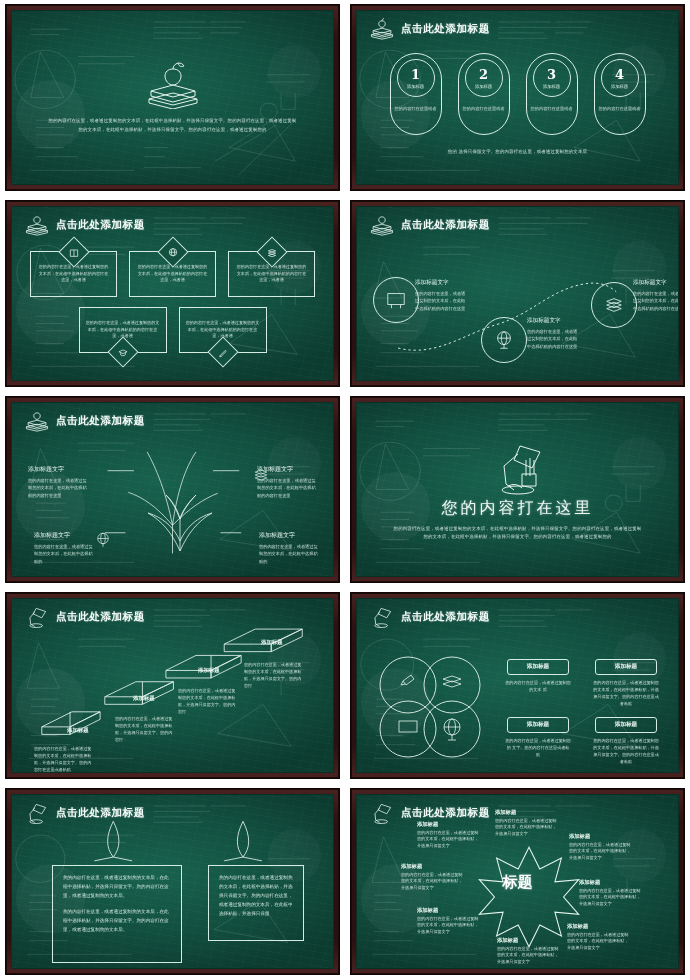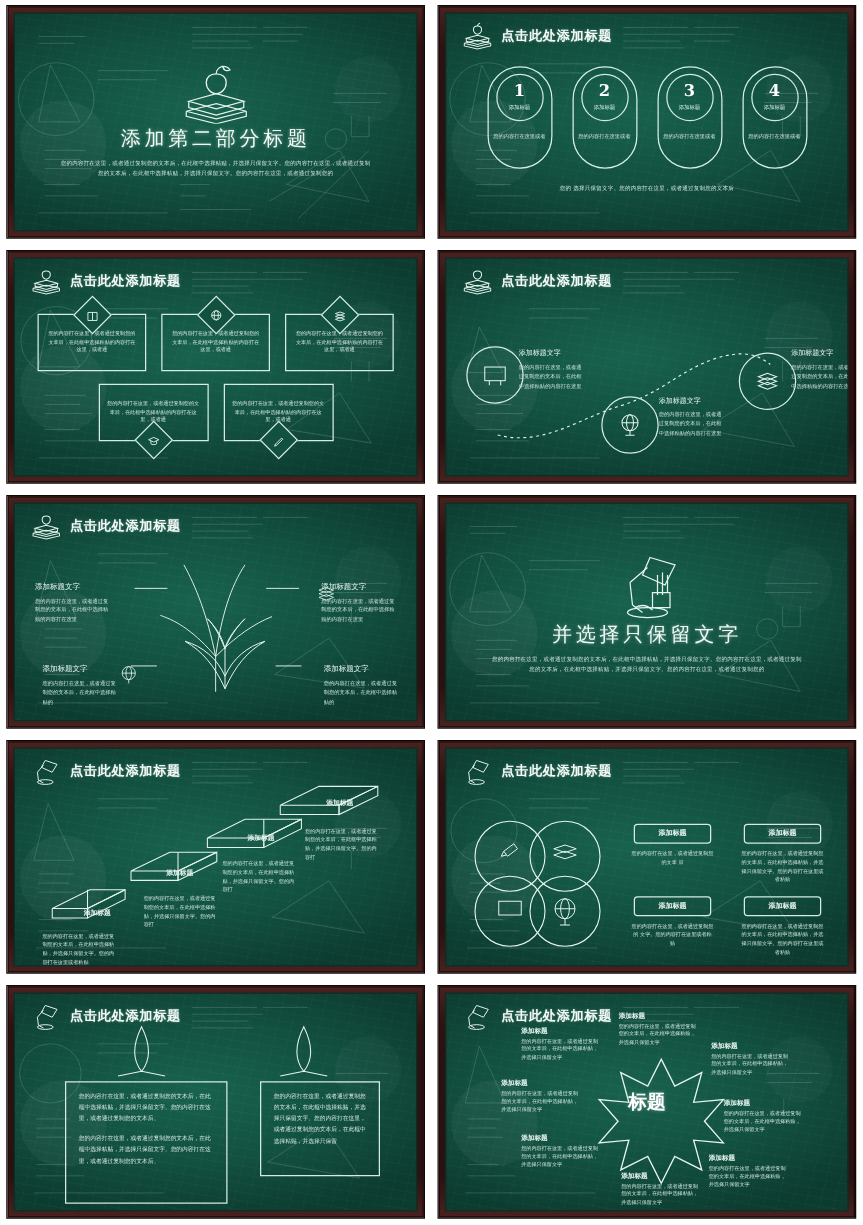--- a/index.html
+++ b/index.html
@@ -160,21 +160,20 @@
           <g class="cw" stroke-width="1">
             <path d="M36 8 c-5 0 -8 3 -8 7 0 5 4 9 8 9 s8 -4 8 -9 c0 -4 -3 -7 -8 -7z"></path>
             <path d="M36 8 c0 -3 2 -5 5 -6"></path>
             <path d="M41 2 c3 0 5 1 6 3 -2 1 -5 1 -6 -3z"></path>
             <path d="M14 30 l22 -6 22 6 -22 6z"></path>
             <path d="M14 30 v5 l22 6 22 -6 v-5"></path>
             <path d="M12 38 l24 -6 24 6 -24 6z"></path>
             <path d="M12 38 v4 l24 6 24 -6 v-4"></path>
           </g>
         </svg>
-        <div class="sect-title">添加第二部分标题</div>
         <div class="sect-body">您的内容打在这里，或者通过复制您的文本后，在此框中选择粘贴，并选择只保留文字。您的内容打在这里，或者通过复制您的文本后，在此框中选择粘贴，并选择只保留文字。您的内容打在这里，或者通过复制您的</div>
       </div>
     </div>
    </div>
   </div>
 
   <div class="slide-cell">
    <div class="frame">
     <div class="board">
       <svg class="bgsvg" viewBox="0 0 340 190" preserveAspectRatio="none">
@@ -507,21 +506,21 @@
         <svg class="sect-art" width="72" height="58" viewBox="0 0 72 58">
           <g class="cw" stroke-width="1">
             <path d="M38 8 L58 14 L50 30 L32 22 Z"></path>
             <path d="M36 16 l-14 12 M22 28 l2 18 M24 46 l8 6"></path>
             <path d="M26 48 q8 -4 14 2"></path>
             <ellipse cx="36" cy="52" rx="16" ry="4"></ellipse>
             <path d="M44 22 v16 M48 20 v18 M52 22 v14"></path>
             <path d="M40 36 h14 v12 h-14z"></path>
           </g>
         </svg>
-        <div class="sect-title">并选择只保留文字</div>
+        <div class="sect-title">您的内容打在这里</div>
         <div class="sect-body">您的内容打在这里，或者通过复制您的文本后，在此框中选择粘贴，并选择只保留文字。您的内容打在这里，或者通过复制您的文本后，在此框中选择粘贴，并选择只保留文字。您的内容打在这里，或者通过复制您的</div>
       </div>
     </div>
    </div>
   </div>
 
   <div class="slide-cell">
    <div class="frame">
     <div class="board">
       <svg class="bgsvg" viewBox="0 0 340 190" preserveAspectRatio="none">

